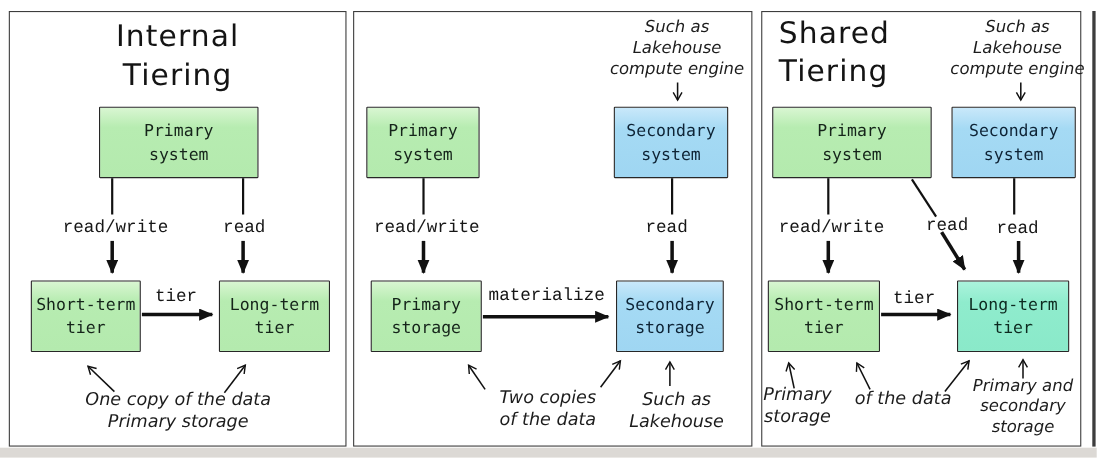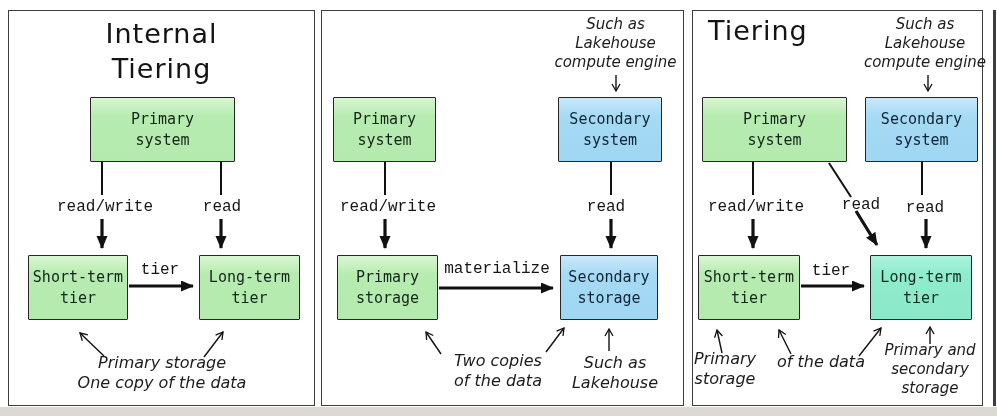--- a/index.html
+++ b/index.html
@@ -93,22 +93,22 @@
   <div class="box green" style="left:199px;top:255px;width:101px;height:65px;">
     <div>Long-term</div>
     <div>tier</div>
   </div>
 
   <div class="elabel" style="left:57px;top:199px;width:90px;">read/write</div>
   <div class="elabel" style="left:192px;top:199px;width:60px;">read</div>
   <div class="elabel" style="left:135px;top:262px;width:50px;">tier</div>
 
   <div class="note" style="left:52px;top:353px;width:220px;">
+    <div>One copy of the data</div>
     <div>Primary storage</div>
-    <div>One copy of the data</div>
   </div>
 
 
   <div class="note small" style="left:553px;top:15px;width:125px;">
     <div>Such as</div>
     <div>Lakehouse</div>
     <div>compute engine</div>
   </div>
 
   <div class="box green" style="left:333px;top:97px;width:103px;height:65px;">
@@ -135,20 +135,21 @@
   <div class="note" style="left:438px;top:351px;width:120px;">
     <div>Two copies</div>
     <div>of the data</div>
   </div>
   <div class="note" style="left:556px;top:353px;width:118px;">
     <div>Such as</div>
     <div>Lakehouse</div>
   </div>
 
   <div class="title left" style="left:708px;top:13px;width:160px;">
+    <div>Shared</div>
     <div>Tiering</div>
   </div>
 
   <div class="note small" style="left:858px;top:15px;width:134px;">
     <div>Such as</div>
     <div>Lakehouse</div>
     <div>compute engine</div>
   </div>
 
   <div class="box green" style="left:702px;top:97px;width:145px;height:65px;">

